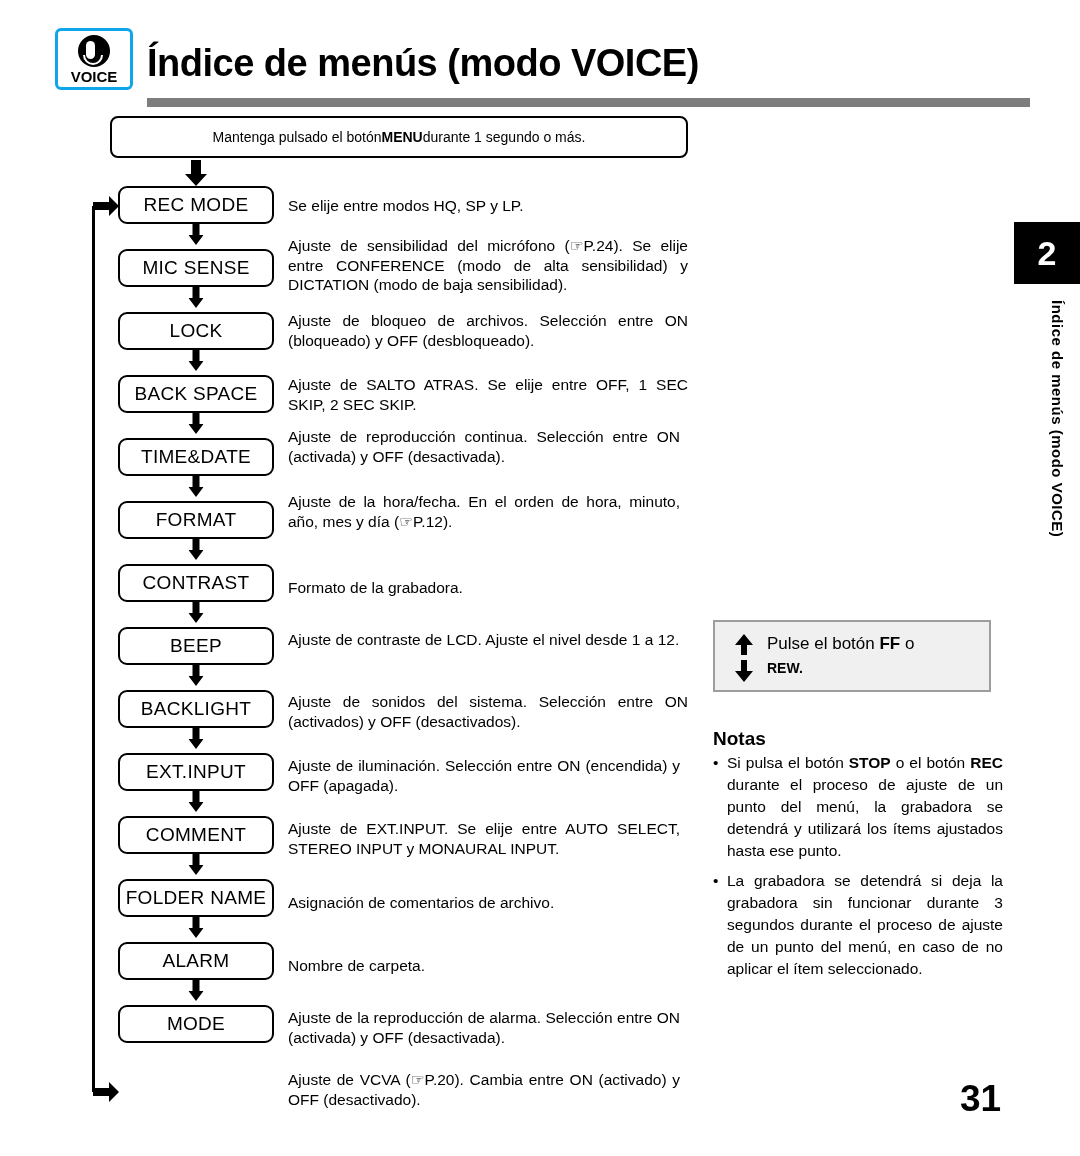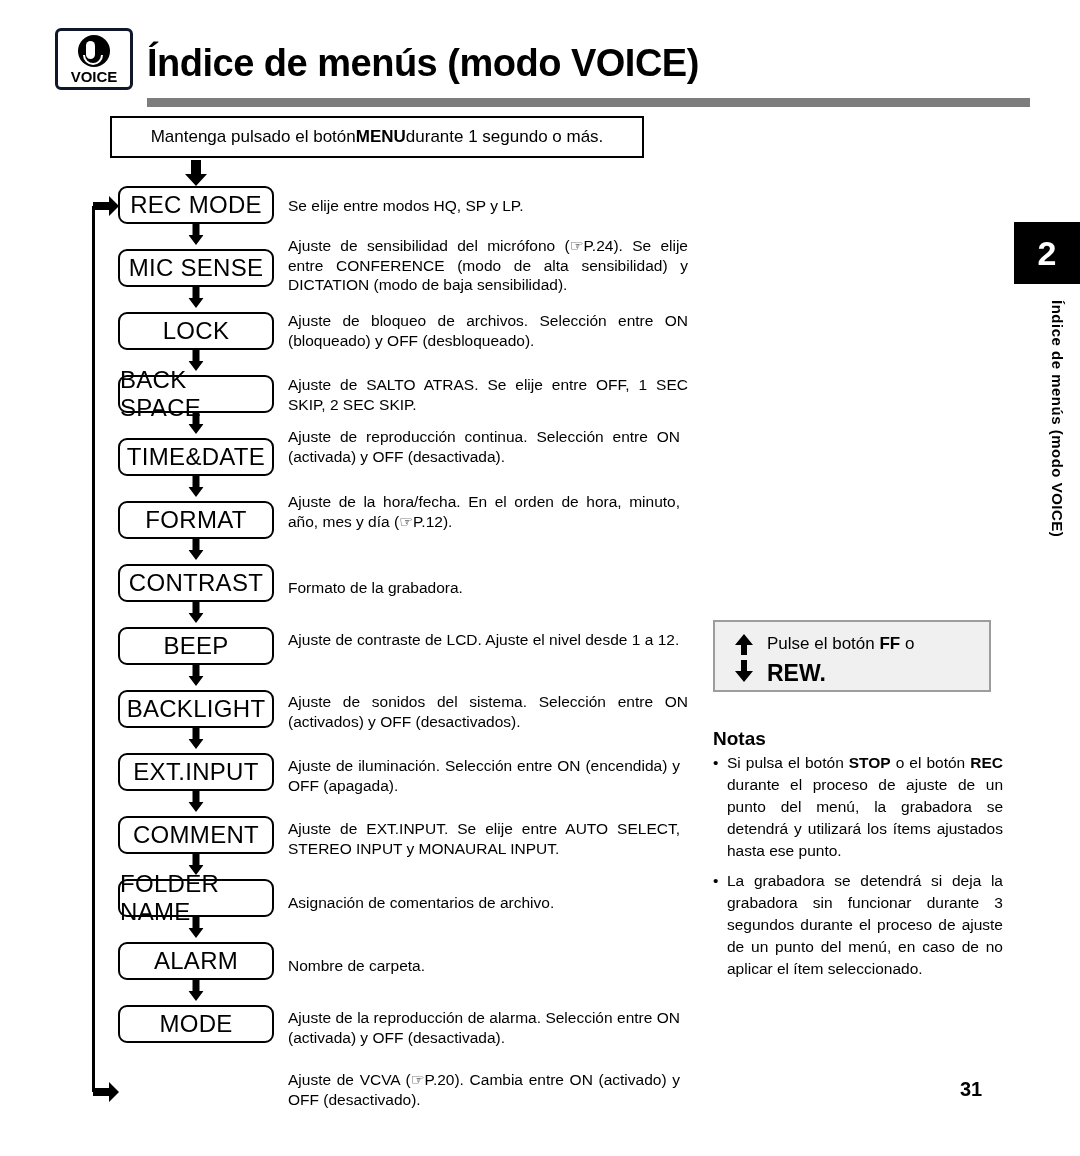--- a/index.html
+++ b/index.html
@@ -23,21 +23,21 @@
     top: 22px;
     width: 975px;
     height: 72px;
   }
   .voice-badge {
     position: absolute;
     left: 0;
     top: 6px;
     width: 78px;
     height: 62px;
-    border: 3px solid #0f172a;
+    border: 3px solid #0ea5e9;
     border-radius: 6px;
     box-sizing: border-box;
     background: #fff;
   }
   .voice-badge .mic-circle {
     position: absolute;
     left: 50%;
     top: 4px;
     transform: translateX(-50%);
     width: 32px;
@@ -121,29 +121,29 @@
     text-orientation: mixed;
     letter-spacing: 0.5px;
     white-space: nowrap;
   }
 
   
   .menu-hold-box {
     position: absolute;
     left: 110px;
     top: 116px;
-    width: 534px;
+    width: 578px;
     height: 42px;
     border: 2px solid #000;
-    border-radius: 0;
+    border-radius: 8px;
     box-sizing: border-box;
     display: flex;
     align-items: center;
     justify-content: center;
-    font-size: 17px;
+    font-size: 14px;
     white-space: nowrap;
   }
   .menu-hold-box b { font-weight: bold; }
 
   .arrow-down-big {
     position: absolute;
     left: 185px;
     top: 160px;
     width: 22px;
     height: 26px;
@@ -159,21 +159,21 @@
   .flow-item {
     position: relative;
     width: 156px;
     height: 38px;
     border: 2px solid #000;
     border-radius: 9px;
     box-sizing: border-box;
     display: flex;
     align-items: center;
     justify-content: center;
-    font-size: 24px;
+    font-size: 19px;
     letter-spacing: 0.3px;
     background: #fff;
     margin-bottom: 25px;
   }
   .flow-item:last-child { margin-bottom: 0; }
   .flow-arrow {
     position: absolute;
     left: 50%;
     transform: translateX(-50%);
     bottom: -23px;
@@ -239,21 +239,21 @@
     position: absolute;
     left: 52px;
     top: 12px;
     font-size: 17px;
     white-space: nowrap;
   }
   .press-box .press-line2 {
     position: absolute;
     left: 52px;
     top: 38px;
-    font-size: 23px;
+    font-size: 14px;
     font-weight: bold;
     white-space: nowrap;
   }
   .press-box b { font-weight: bold; }
 
   .notas-title {
     position: absolute;
     left: 713px;
     top: 728px;
     font-size: 19px;
@@ -278,21 +278,21 @@
     position: absolute;
     left: 0;
     top: 0;
   }
   .note b { font-weight: bold; }
 
   .page-number {
     position: absolute;
     left: 960px;
     top: 1078px;
-    font-size: 20px;
+    font-size: 37px;
     font-weight: bold;
     text-align: center;
   }
 </style>
 </head>
 <body>
 
 <div class="header">
   <div class="voice-badge">
     <div class="mic-circle"></div>

